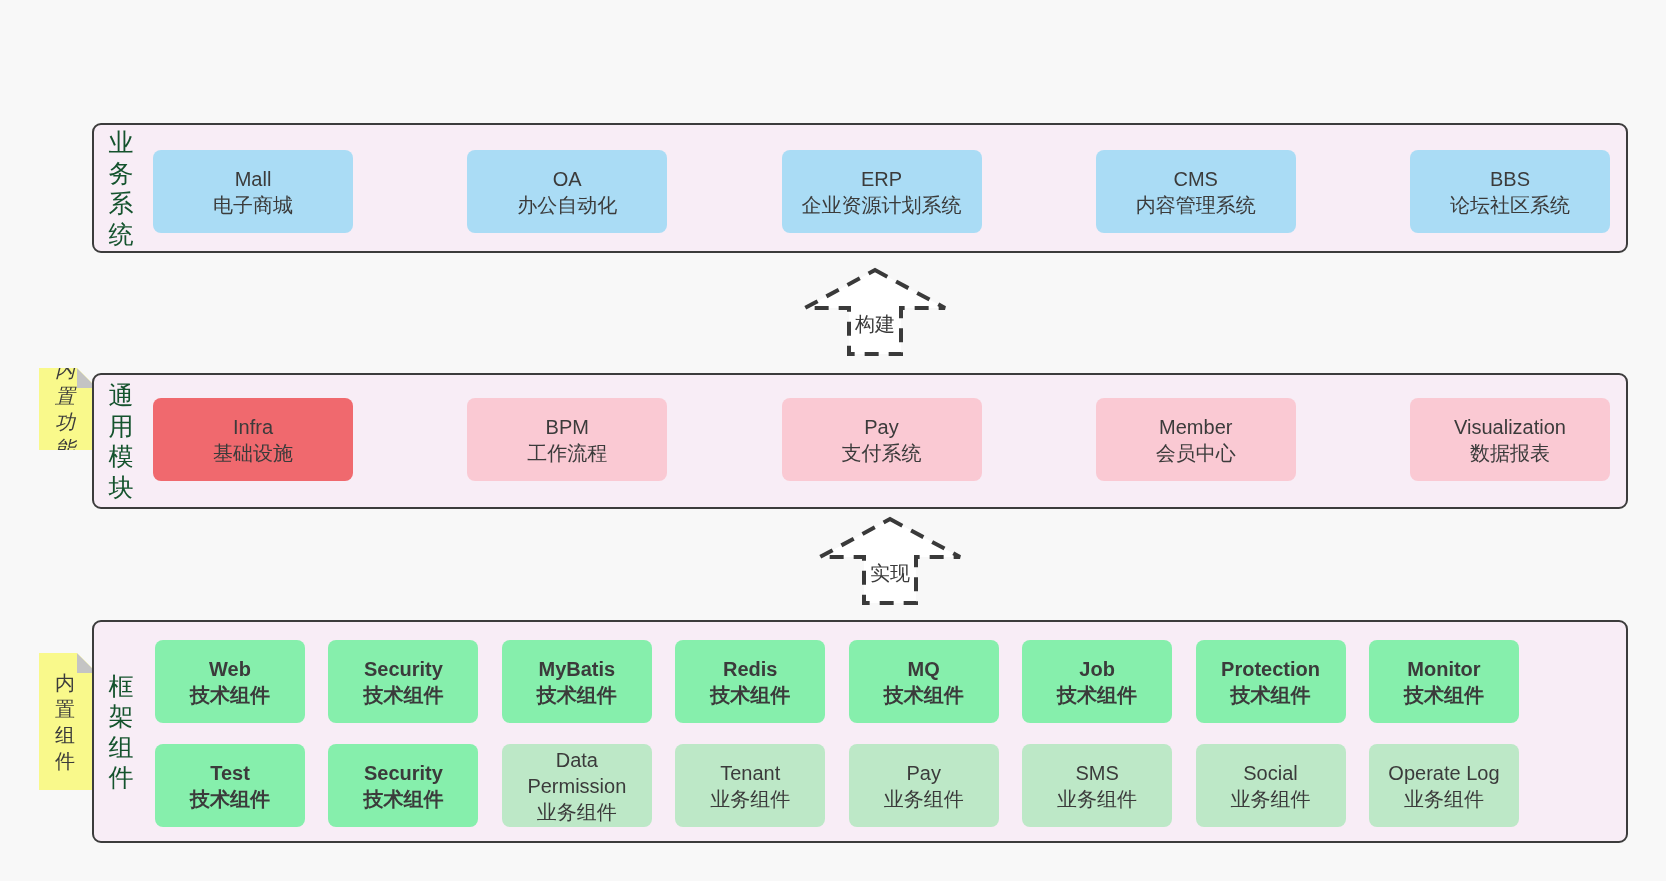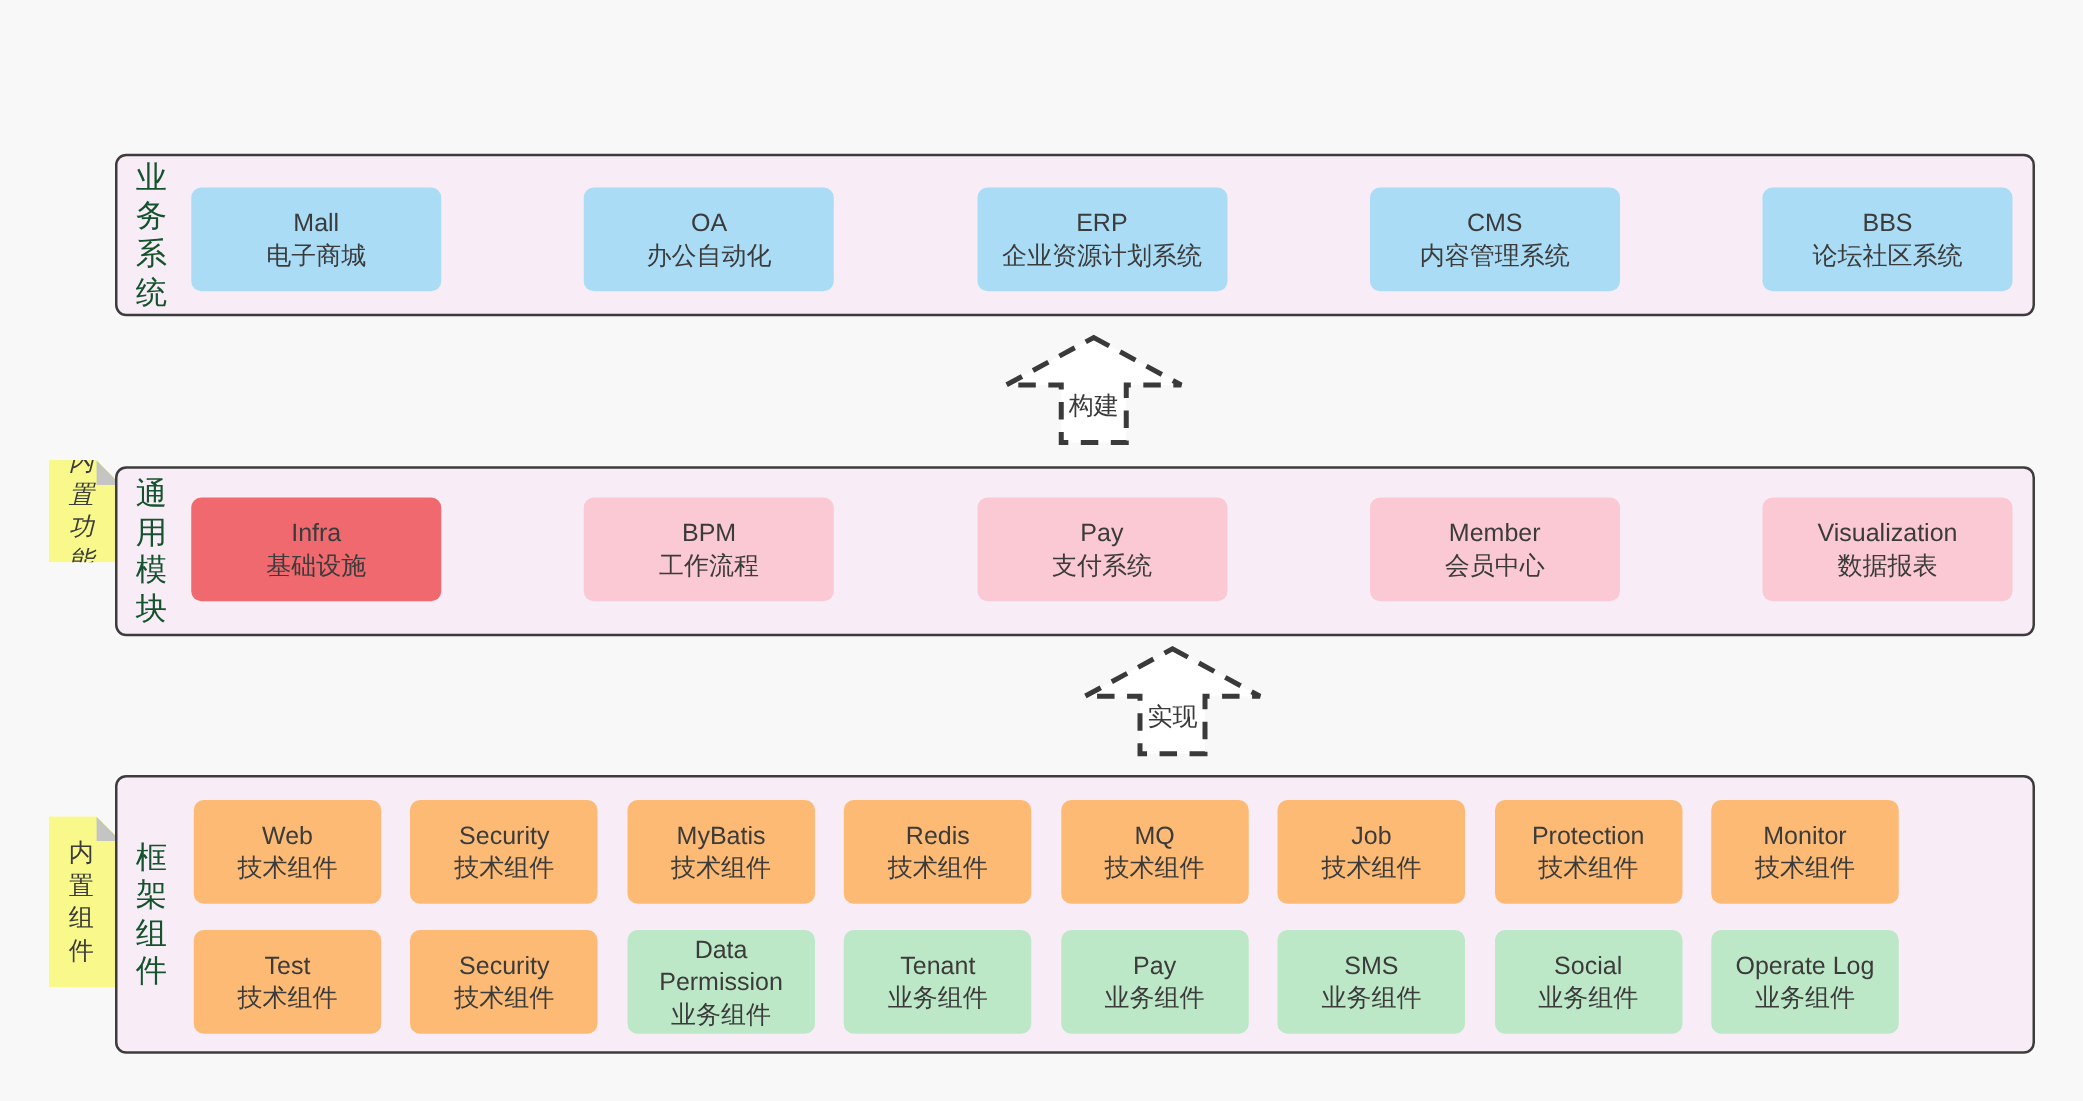--- a/index.html
+++ b/index.html
@@ -46,26 +46,26 @@
     box-sizing:border-box; height:83px; border-radius:8px;
     display:flex; flex-direction:column; align-items:center; justify-content:center;
     text-align:center; font-size:20px; line-height:1.3; color:#3b3b3b;
     padding:2px 4px;
   }
   .row6 .box { width:200px; }
   .row8 .box { width:150px; }
   .b-blue       { background:#aadcf5; }
   .b-red        { background:#f0696e; }
   .b-pink       { background:#fac9d3; }
-  .b-green      { background:#fdba74; }
+  .b-green      { background:#86efac;font-weight:bold; }
   .b-greenlight { background:#bde8c7; }
   
   .arrow { position:absolute; width:150px; height:92px; }
   #arrow-build { left:800px; top:266px; }
-  #arrow-impl  { left:863px; top:515px; }
+  #arrow-impl  { left:815px; top:515px; }
   .arrow-label {
     position:absolute; left:50%; top:45px; transform:translateX(-50%);
     background:#ffffff; padding:0 3px; font-size:20px; white-space:nowrap;
   }
 </style>
 </head>
 <body>
 
 <div class="stage">
 

